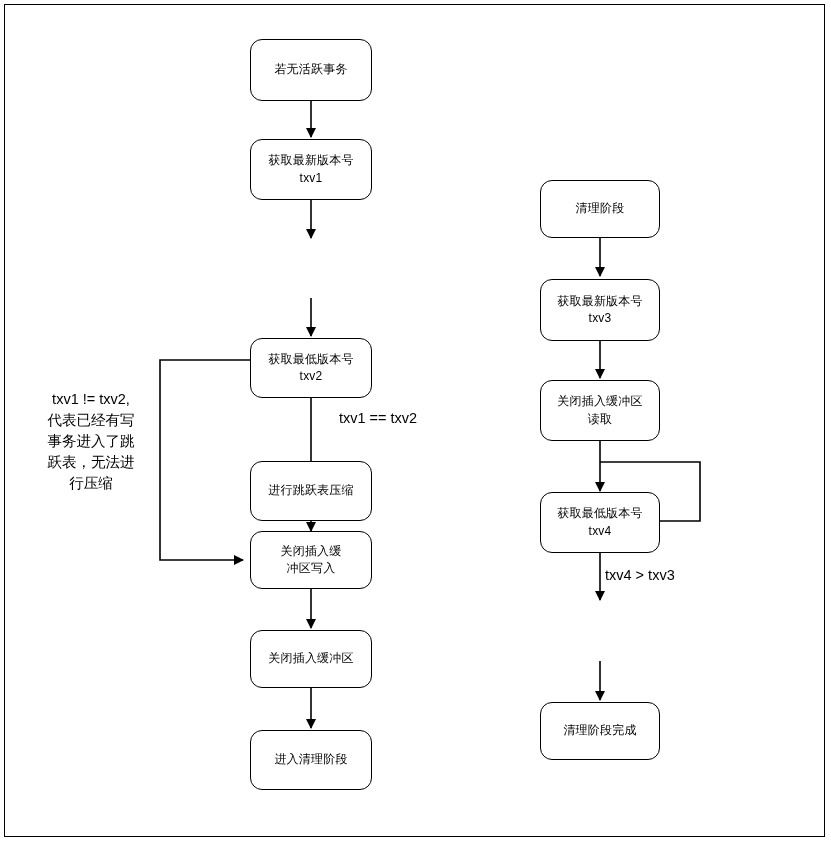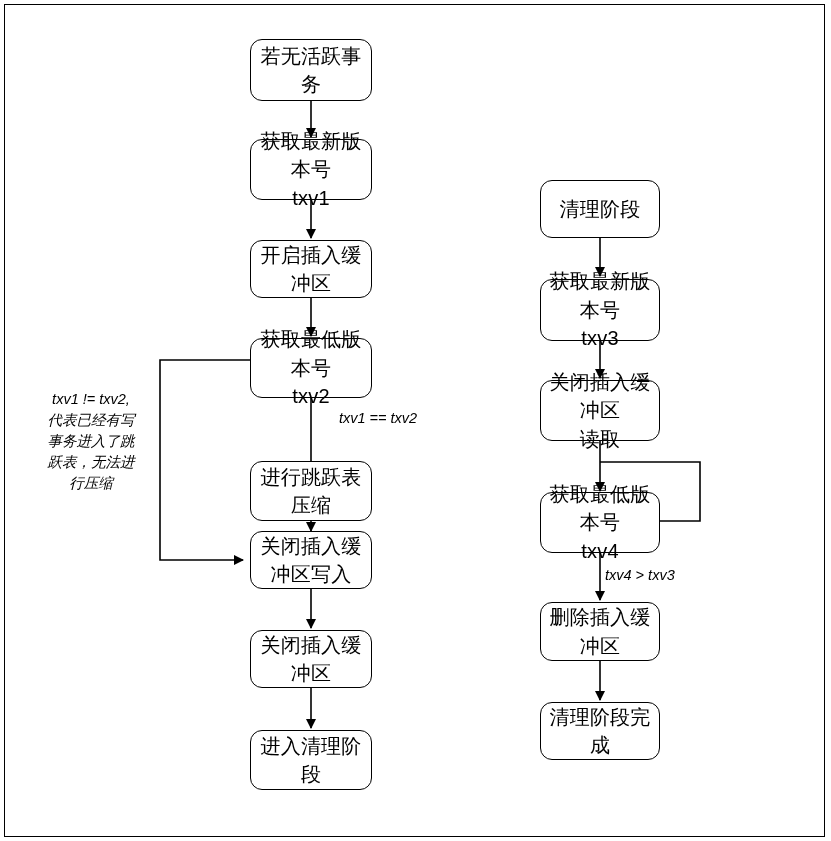--- a/index.html
+++ b/index.html
@@ -29,33 +29,32 @@
   .node {
     position: absolute;
     box-sizing: border-box;
     border: 1.6px solid #000000;
     border-radius: 12px;
     background: #ffffff;
     display: flex;
     align-items: center;
     justify-content: center;
     text-align: center;
-    font-size: 20px;
+    font-size: 12px;
     line-height: 1.42;
     color: #000000;
     white-space: pre-line;
     letter-spacing: 0.2px;
   }
   .edge-label {
     position: absolute;
     font-size: 14.5px;
     line-height: 1.45;
     color: #000000;
     white-space: pre-line;
-    font-style: italic;
   }
   .edge-label.center {
     text-align: center;
   }
   svg.wires {
     position: absolute;
     left: 0;
     top: 0;
     width: 831px;
     height: 841px;
@@ -93,21 +92,20 @@
     <path d="M 600 661 L 600 700" stroke="#000000" stroke-width="1.6" fill="none" marker-end="url(#arrow)"></path>
 
     <path d="M 600 462 L 700 462 L 700 521 L 659 521" stroke="#000000" stroke-width="1.6" fill="none"></path>
   </svg>
 
   <div class="node" style="left:250px; top:39px; width:122px; height:62px;">若无活跃事务</div>
 
   <div class="node" style="left:250px; top:139px; width:122px; height:61px;">获取最新版本号
 txv1</div>
 
-  <div class="node" style="left:250px; top:240px; width:122px; height:58px;">开启插入缓冲区</div>
 
   <div class="node" style="left:250px; top:338px; width:122px; height:60px;">获取最低版本号
 txv2</div>
 
   <div class="node" style="left:250px; top:461px; width:122px; height:60px;">进行跳跃表压缩</div>
 
   <div class="node" style="left:250px; top:531px; width:122px; height:58px;">关闭插入缓
 冲区写入</div>
 
   <div class="node" style="left:250px; top:630px; width:122px; height:58px;">关闭插入缓冲区</div>
@@ -126,20 +124,19 @@
 
   <div class="node" style="left:540px; top:279px; width:120px; height:62px;">获取最新版本号
 txv3</div>
 
   <div class="node" style="left:540px; top:380px; width:120px; height:61px;">关闭插入缓冲区
 读取</div>
 
   <div class="node" style="left:540px; top:492px; width:120px; height:61px;">获取最低版本号
 txv4</div>
 
-  <div class="node" style="left:540px; top:602px; width:120px; height:59px;">删除插入缓冲区</div>
 
   <div class="node" style="left:540px; top:702px; width:120px; height:58px;">清理阶段完成</div>
 
 
   <div class="edge-label" style="left:605px; top:565px;">txv4 &gt; txv3</div>
 
 </div>
 
 </body></html>

